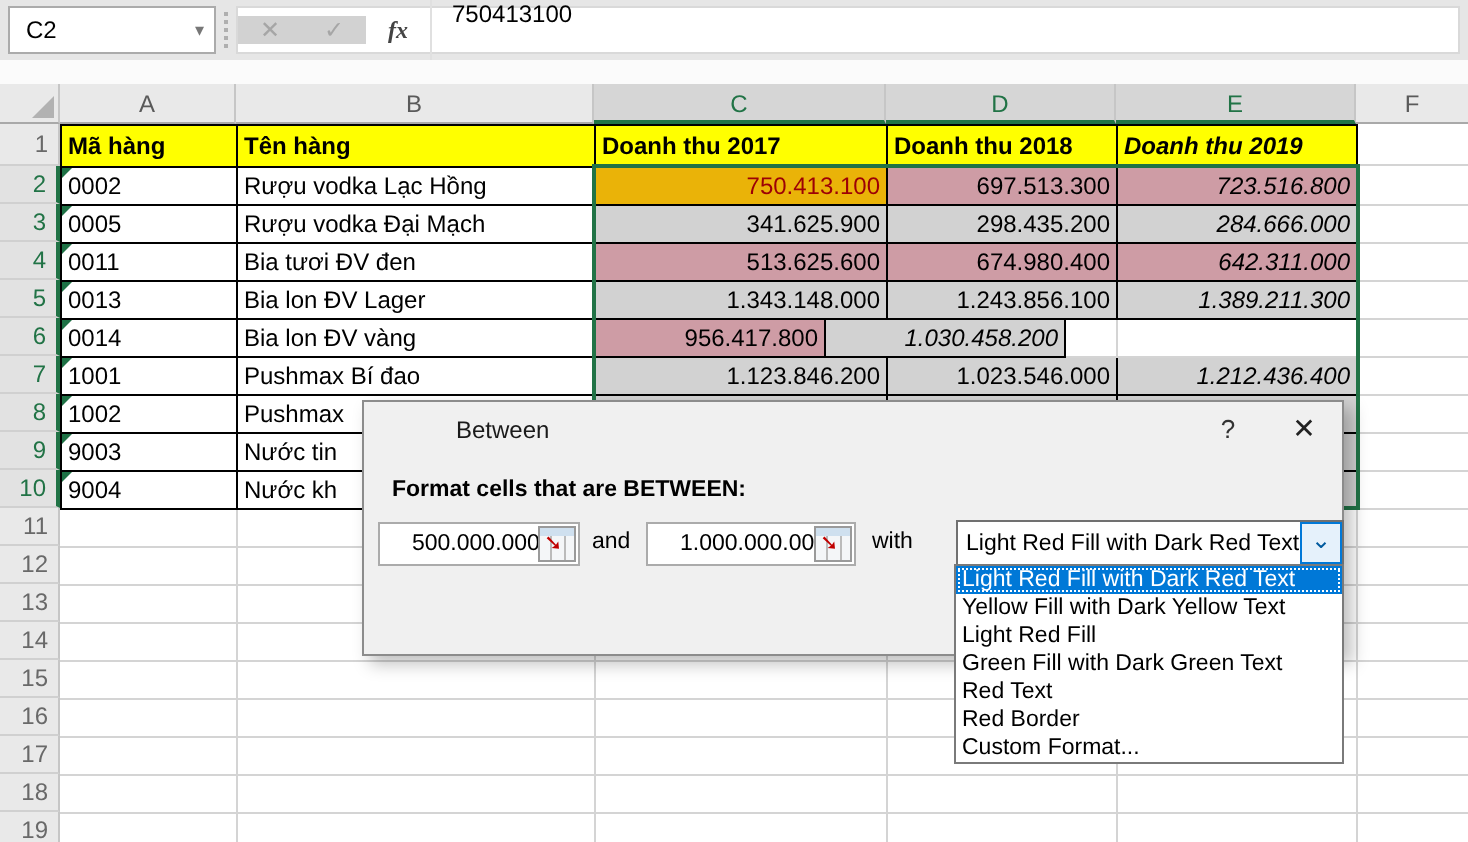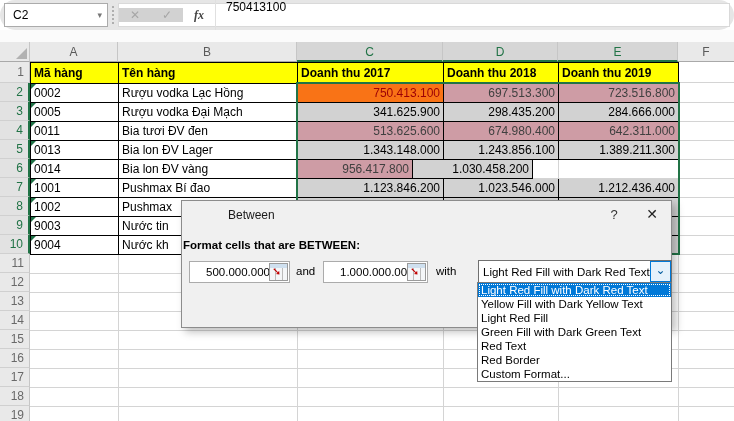--- a/index.html
+++ b/index.html
@@ -3,21 +3,21 @@
 <meta charset="utf-8">
 <style>
   * { margin:0; padding:0; box-sizing:border-box; }
   html,body { background:#fff; }
   .screen {
     position:relative; width:734px; height:421px; overflow:hidden;
     font-family:"Liberation Sans", sans-serif; font-size:12px; color:#000;
     background:#fff;
   }
   
-  .topbar { position:absolute; left:0; top:0; width:734px; height:30px; background:#E6E6E6;border-radius:15px; }
+  .topbar { position:absolute; left:0; top:0; width:734px; height:30px; background:#E6E6E6; }
   .namebox { position:absolute; left:4px; top:3px; width:104px; height:24px;
              background:#fff; border:1px solid #ABABAB; line-height:22px; padding-left:8px; }
   .nb-arrow { position:absolute; right:5px; top:0; color:#777; font-size:9px; line-height:22px; }
   .sep-dots { position:absolute; left:112px; top:6px; height:18px; width:0; border-left:2px dotted #AFAFAF; }
   .fbar { position:absolute; left:118px; top:3px; width:612px; height:24px; background:#fff;
           border:1px solid #D9D9D9; display:flex; align-items:center; }
   .fbtn { width:32px; text-align:center; font-size:12px; }
   .fbtn.gray { color:#A6A6A6; }
   .fbtn.fx { color:#444; font-style:italic; font-family:"Liberation Serif", serif; font-weight:bold; }
   .fval { border-left:1px solid #E0E0E0; padding-left:10px; height:38px; line-height:22px; flex:1; }
@@ -45,40 +45,40 @@
             background:repeating-linear-gradient(to bottom, transparent 0 18px, #D4D4D4 18px 19px); }
   .vline { position:absolute; top:62px; height:359px; width:1px; background:#D4D4D4; z-index:0; }
   .hline82 { position:absolute; left:30px; top:82px; width:704px; height:1px; background:#D4D4D4; z-index:0; }
 
   
   .table { position:absolute; left:30px; top:62px; z-index:2; border-top:1px solid #000; border-left:1px solid #000; }
   .trow { display:flex; }
   .c { border-right:1px solid #000; border-bottom:1px solid #000; overflow:hidden;
        white-space:nowrap; padding:0 3px; font-size:12px; background:#fff; position:relative; }
   .h21 .c { height:21px; line-height:20px; } .h19 .c { height:19px; line-height:18px; }
-  .wA{width:88px;} .wB{width:179px;} .wC{width:146px;} .wD{width:115px;} .wE{width:120px;}
+  .wA{width:88px;} .wB{width:179px;} .wC{width:146px;} .wD{width:115px;} .wE{width:120px;font-style:italic;}
   .yellow { background:#FFFF00; font-weight:bold; }
   .num { text-align:right; }
   .gray { background:#D2D2D2; }
-  .pinkA { background:#f97316; color:#9C0006; }
-  .pinkS { background:#CE9CA5; color:#404040; }
+  .pinkA { background:#eab308; color:#9C0006; }
+  .pinkS { background:#CE9CA5; color:#000000; }
   .tri::before { content:""; position:absolute; left:0; top:0; width:0; height:0;
                  border-top:5px solid #1E7145; border-right:5px solid transparent; }
 
   
   .selbox { position:absolute; left:296px; top:82px; width:384px; height:173px;
             border:2px solid #217346; z-index:5; pointer-events:none; }
 
   
   .dialog { position:absolute; left:181px; top:200px; width:491px; height:128px; background:#F0F0F0;
             border:1px solid #8C8C8C; box-shadow:4px 4px 8px rgba(0,0,0,0.25); z-index:10; }
   .dlg-title { position:absolute; left:14px; top:7px; font-size:12px; color:#1a1a1a;margin-left:32px; }
   .dlg-help  { position:absolute; left:422px; top:6px; width:20px; text-align:center; font-size:13px; color:#333; }
   .dlg-close { position:absolute; left:458px; top:5px; width:24px; text-align:center; font-size:14px; color:#222; }
-  .dlg-prompt { position:absolute; left:1px; top:38px; font-weight:bold; font-size:11.5px; }
+  .dlg-prompt { position:absolute; left:14px; top:38px; font-weight:bold; font-size:11.5px; }
   .inputwrap { position:absolute; top:60px; height:22px; background:#fff; border:1px solid #ABABAB;
                display:flex; align-items:center; }
   .iw1 { left:7px;  width:101px; } .iw2 { left:141px; width:105px; }
   .ival { flex:1; padding-left:16px; font-size:11.5px; white-space:nowrap; overflow:hidden; }
   .picker { width:19px; height:18px; margin-right:1px; border:1px solid #9A9A9A; background:
             linear-gradient(#cfe0ef 0 4px, transparent 4px),
             linear-gradient(to right, transparent 0 5px, #bbb 5px 6px, transparent 6px 12px, #bbb 12px 13px, transparent 13px),
             #f4f6f8; position:relative; }
   .picker::after { content:"➘"; position:absolute; left:2px; top:1px; color:#C00000; font-size:11px; }
   .dlg-and  { position:absolute; left:114px; top:64px; font-size:11.5px; }

